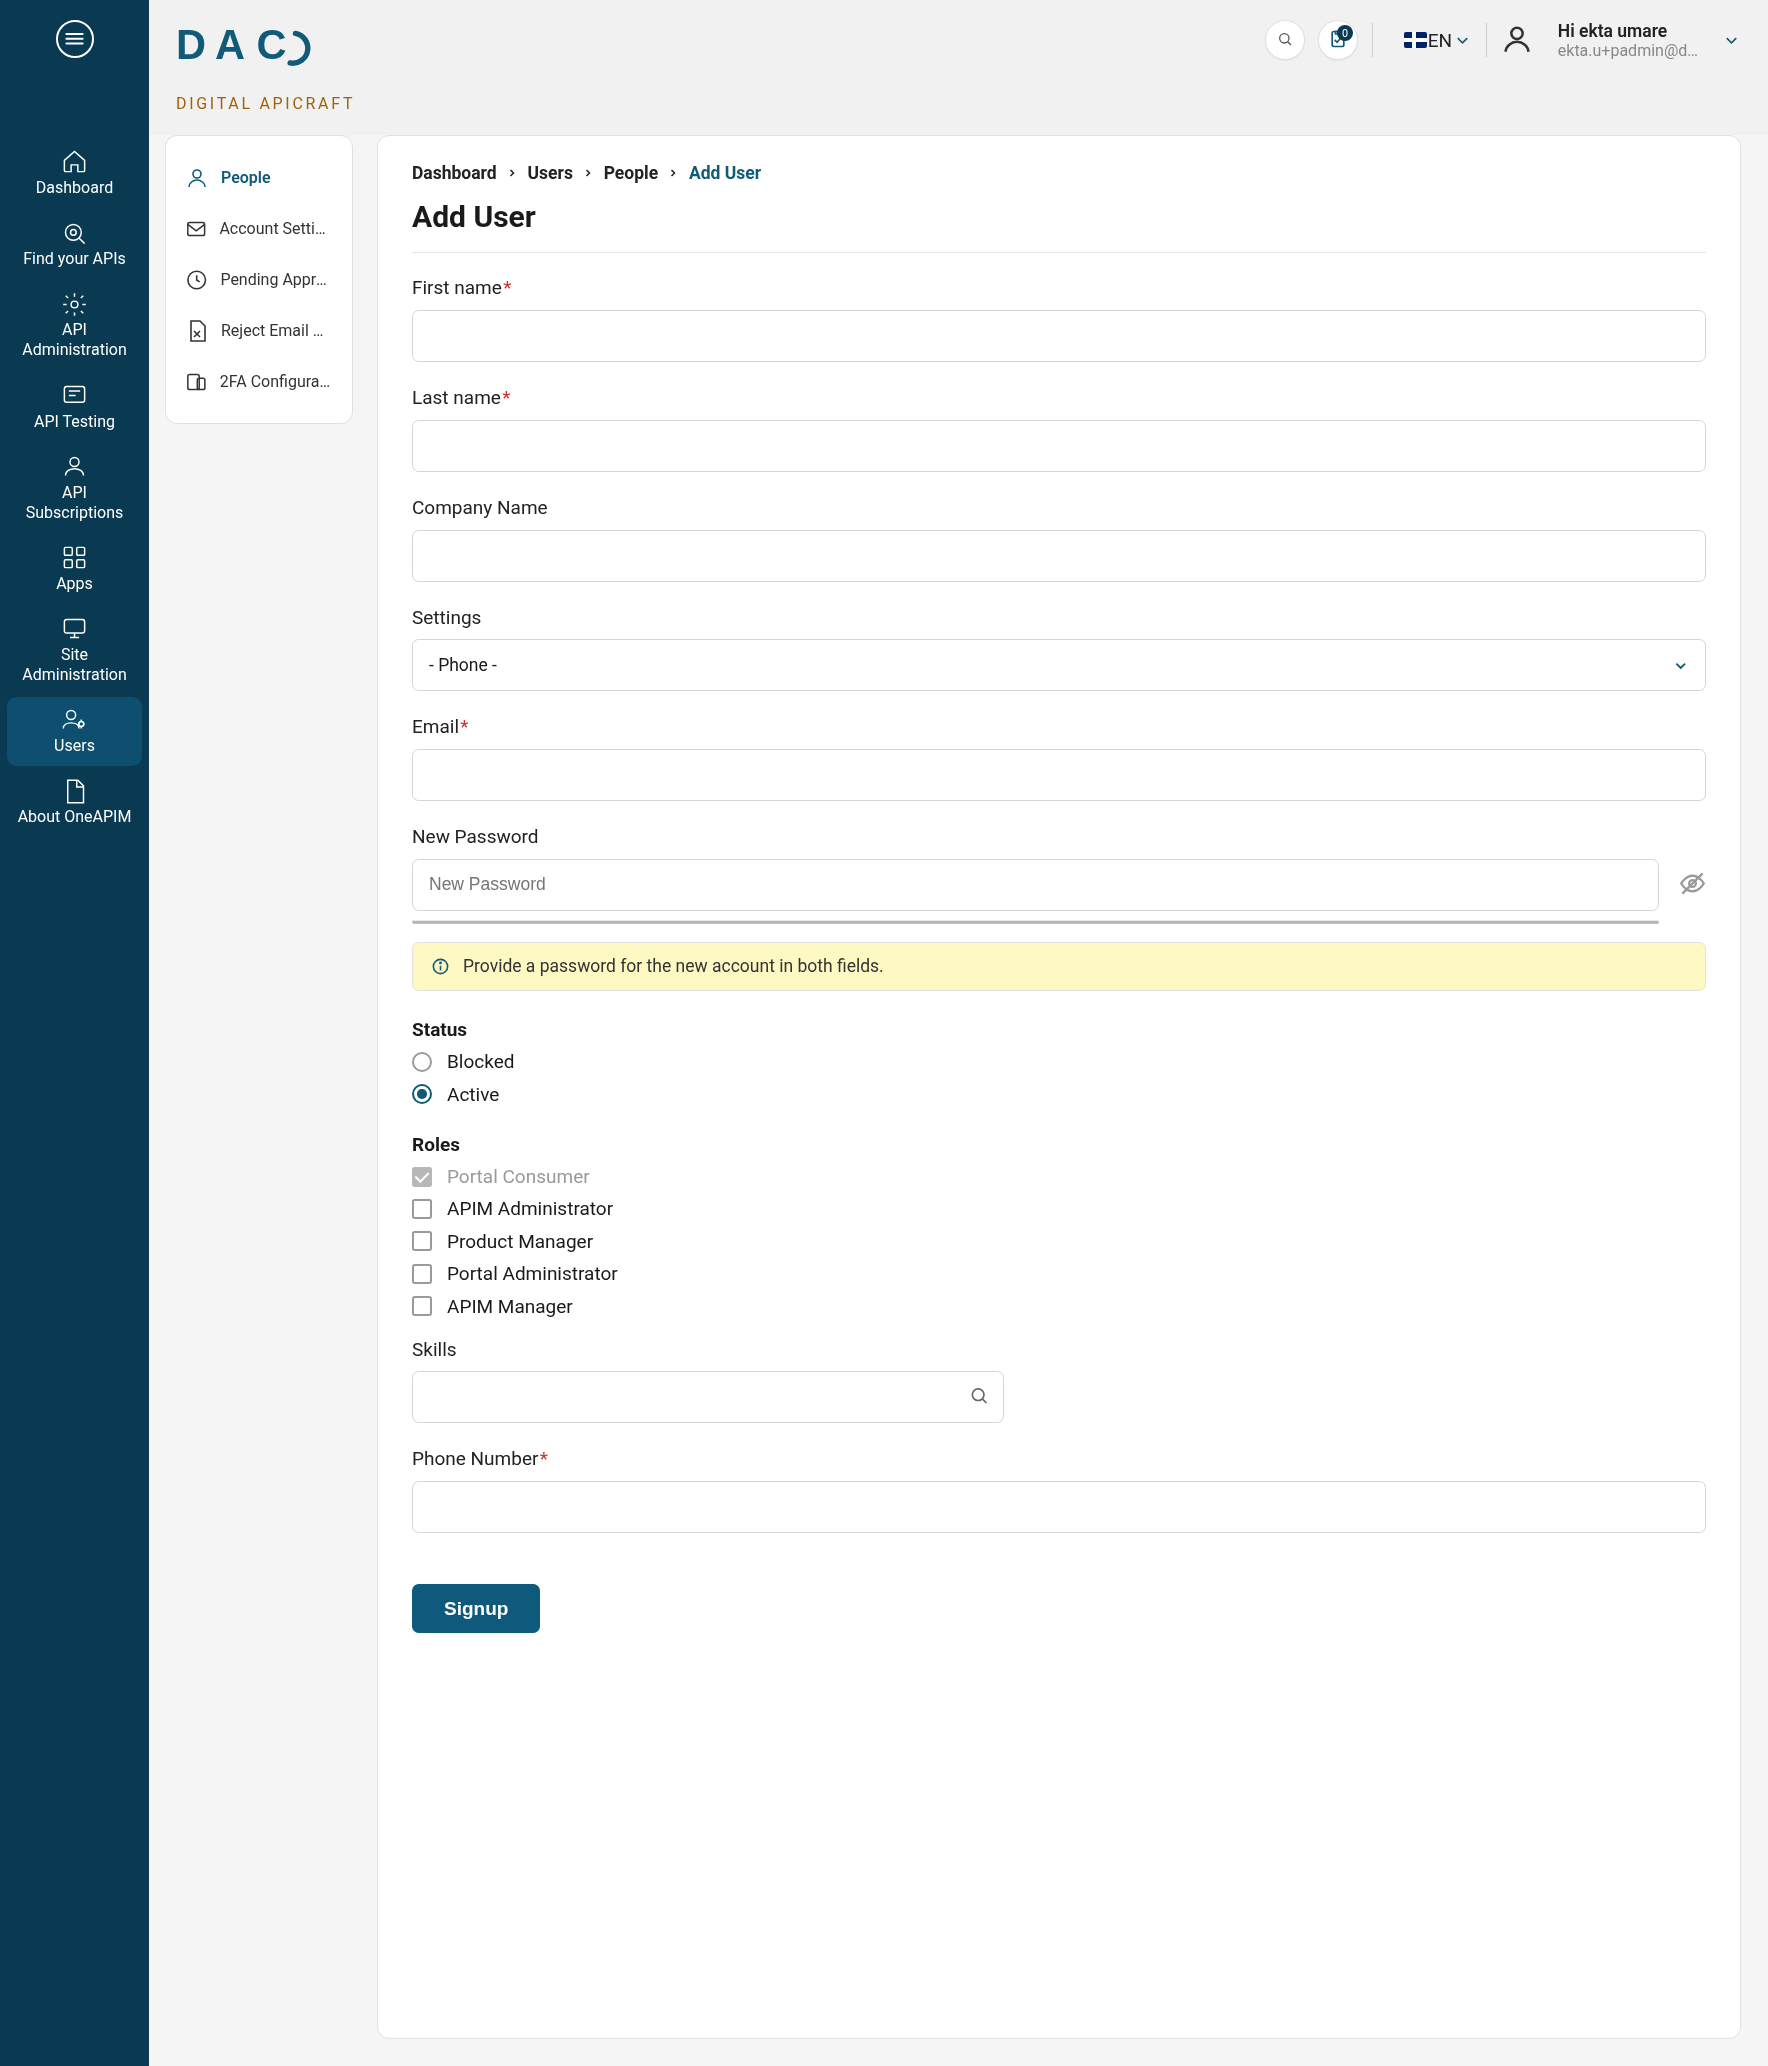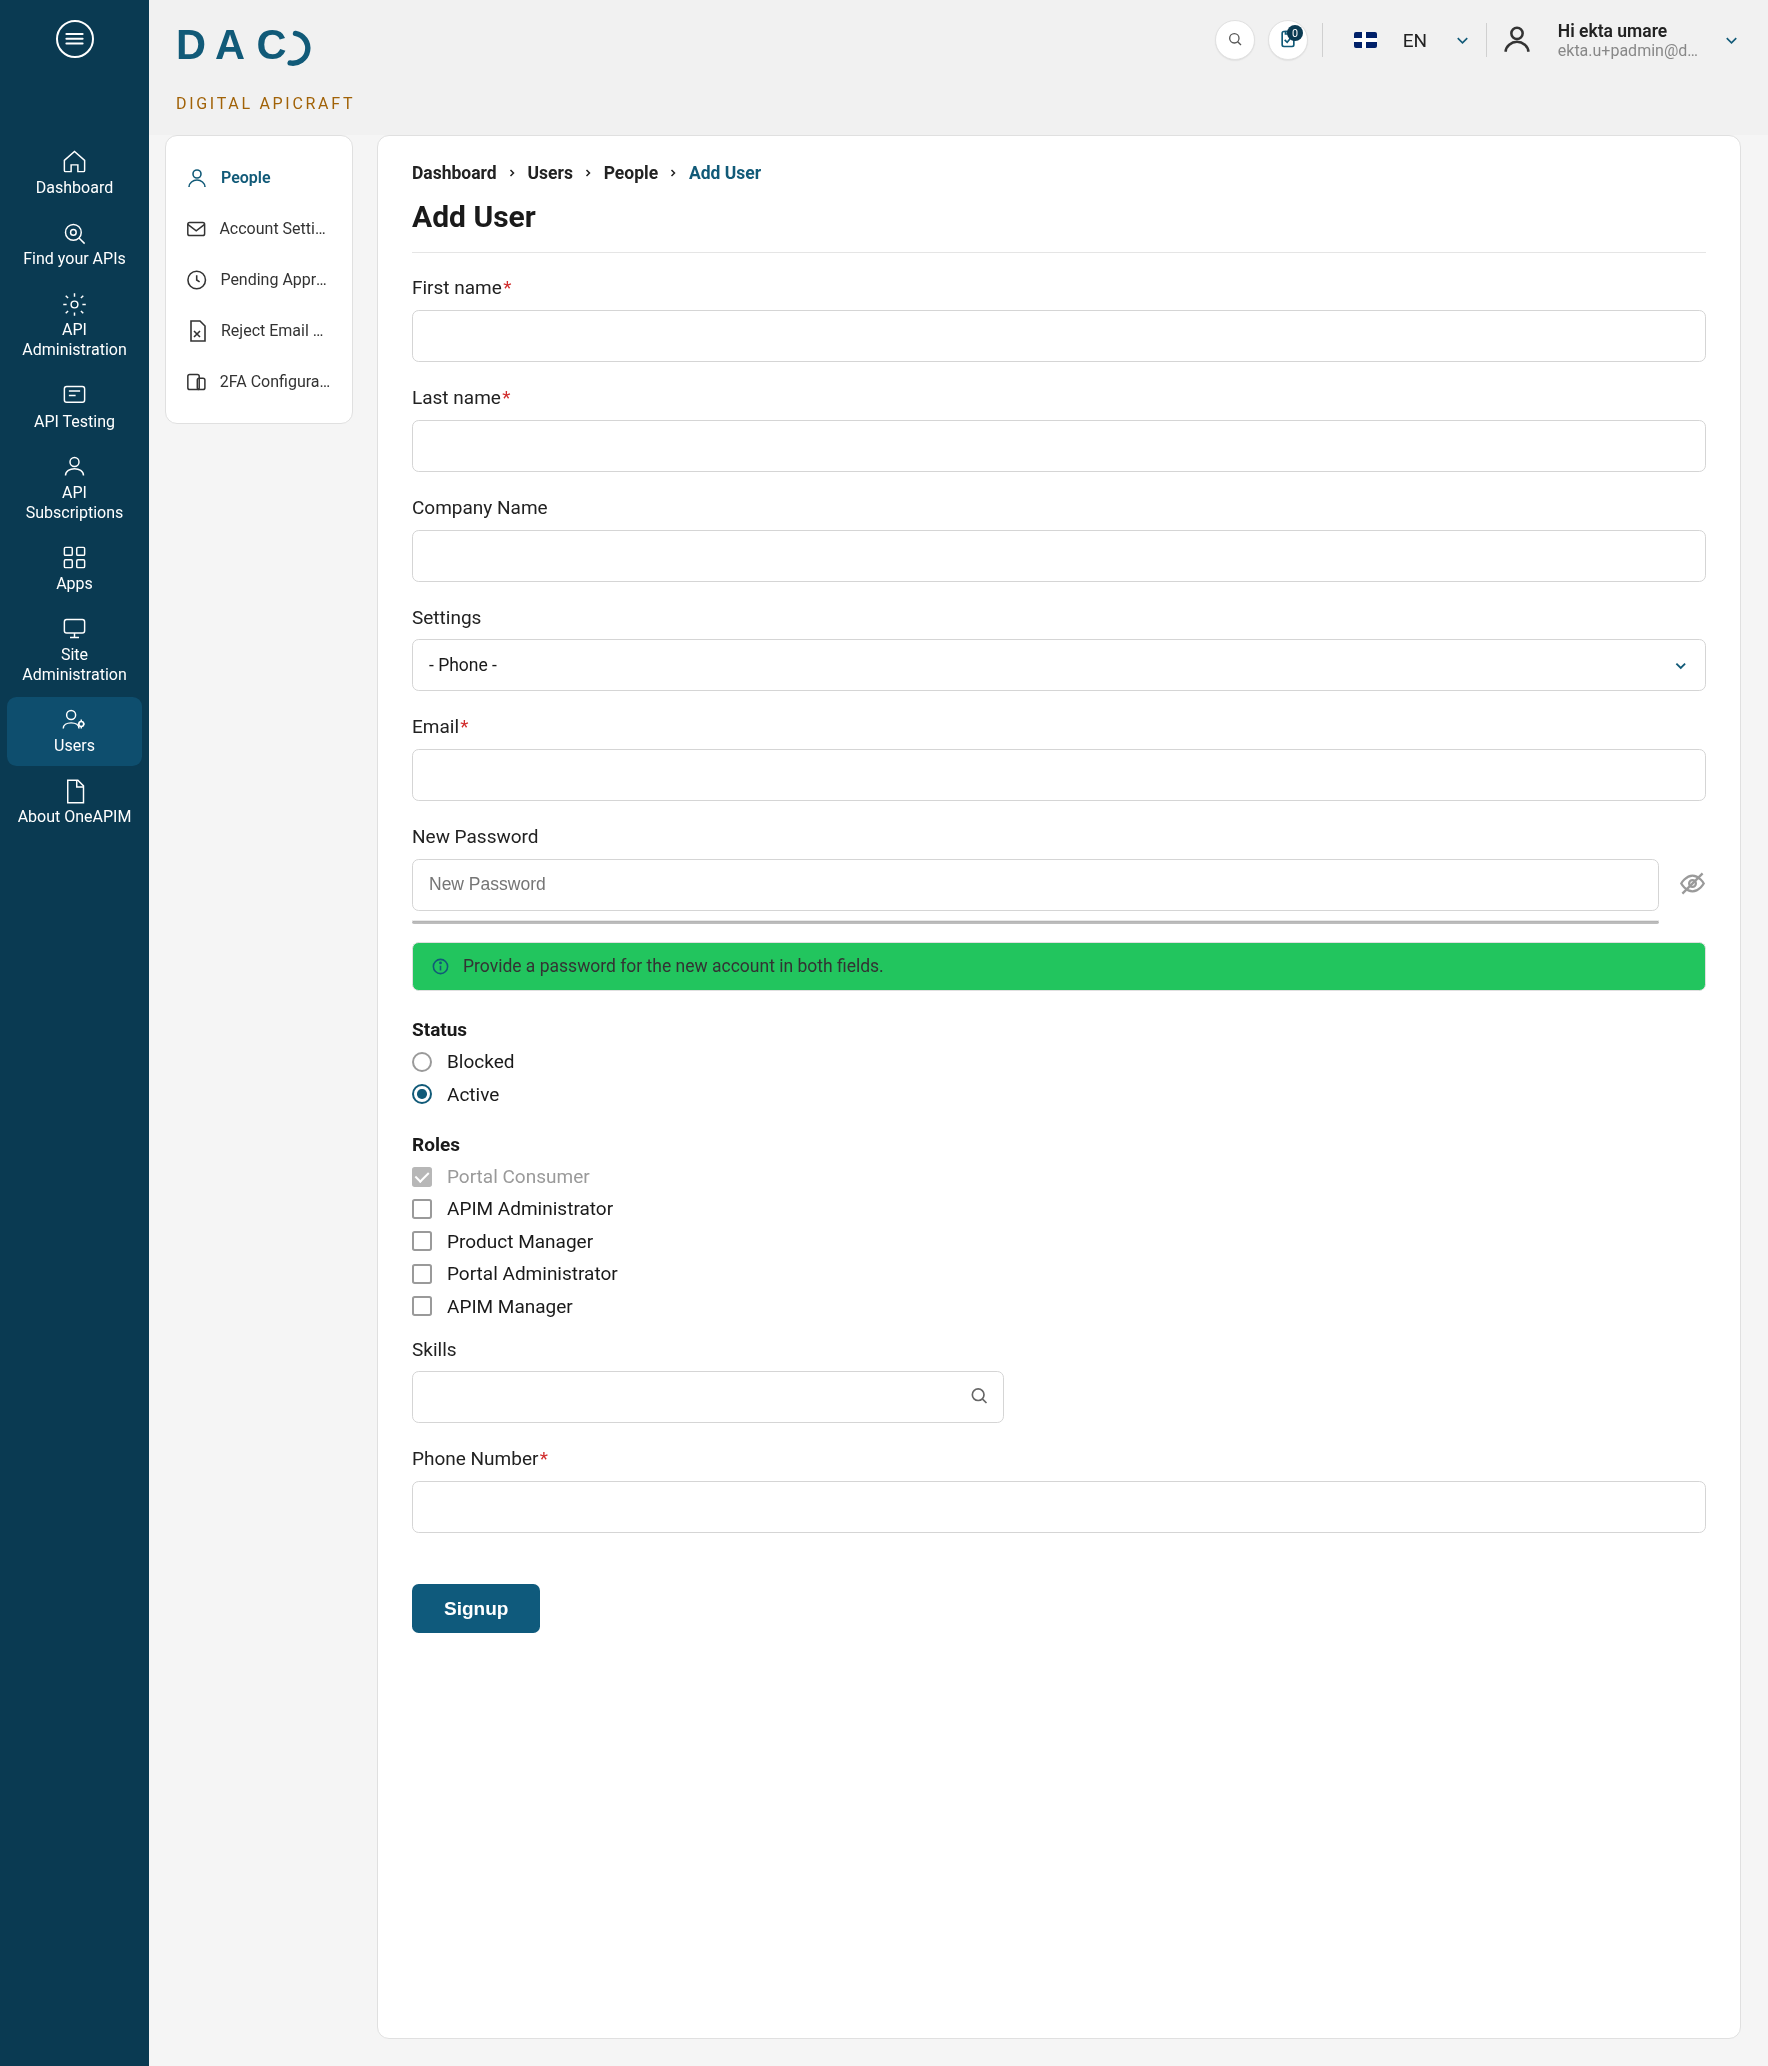--- a/index.html
+++ b/index.html
@@ -24,21 +24,21 @@
   .logo { display:flex; flex-direction:column; align-items:flex-start; }
   .logo .mark { font-size:42px; font-weight:800; letter-spacing:1.3px; color:#115a78; font-family: Arial, sans-serif; position:relative; }
   .logo .mark svg { width:141px; height:51px; }
   .logo .sub { font-size:16px; letter-spacing:2.7px; color:#a16207; margin-top:13px; }
   .top-right { display:flex; align-items:center; gap:13.5px; }
   .circle-btn { width:40px; height:40px; border-radius:50%; background:#fff; border:0.7px solid #e1e1e1; display:flex; align-items:center; justify-content:center; box-shadow:0 0.7px 1.3px rgba(0,0,0,0.08); cursor:pointer; position:relative; }
   .circle-btn svg { width:16px; height:16px; stroke:#555; fill:none; stroke-width:2; }
   .notif svg { width:20px; height:20px; stroke:#115a78; }
   .notif .badge { position:absolute; top:4px; right:4px; background:#0a3a52; color:#fff; font-size:10.8px; border-radius:50%; width:16px; height:16px; display:flex; align-items:center; justify-content:center; }
   .top-sep { width:0.7px; height:34px; background:#d0d0d0; }
-  .lang { display:flex; align-items:center; gap:26px; cursor:pointer;padding-left:18px; }
+  .lang { display:flex; align-items:center; gap:1px; cursor:pointer;padding-left:18px; }
   .lang .flag { width:23px; height:16px; border-radius:2px; background: radial-gradient(circle at center, #cf142b 0 1.3px, transparent 1.3px), linear-gradient(#012169,#012169); position:relative; overflow:hidden; }
   .lang .flag::before, .lang .flag::after { content:""; position:absolute; background:#fff; }
   .lang .flag::before { left:0; right:0; top:6px; height:4px; }
   .lang .flag::after  { top:0; bottom:0; left:8.7px; width:4px; }
   .lang .code { font-size:19px; color:#222; }
   .lang svg { width:19px; height:19px; stroke:#115a78; fill:none; stroke-width:2; }
   .user { display:flex; align-items:center; gap:24px; cursor:pointer; }
   .user .avatar svg { width:34px; height:34px; stroke:#333; fill:none; stroke-width:1.8; }
   .user .ut { display:flex; flex-direction:column; }
   .user .hello { font-size:17.5px; color:#222; font-weight:600; }
@@ -70,21 +70,21 @@
   .input { width:100%; height:52px; border:0.7px solid #d5d5d5; border-radius:6.7px; padding:0 16px; font-size:17.5px; background:#fff; outline:none; }
   .select { display:flex; align-items:center; justify-content:space-between; cursor:pointer; }
   .select svg { width:17.5px; height:17.5px; stroke:#115a78; fill:none; stroke-width:2.5; }
 
   .pwd-row { display:flex; align-items:center; gap:20px; }
   .pwd-row .input { flex:1; }
   .pwd-row .eye svg { width:27px; height:27px; stroke:#9a9a9a; fill:none; stroke-width:2; }
   .pwd-row .eye { cursor:pointer; }
   .pw-meter { height:4px; background:linear-gradient(#bdbdbd,#bdbdbd); border-radius:2px; margin:9.4px 0 0 0; width:calc(100% - 47px); box-shadow:0 0.7px 0 #fff inset, 0 1.3px 1.3px rgba(0,0,0,0.15) inset; }
 
-  .info-box { display:flex; align-items:center; gap:13.5px; background:#22c55e; border:0.7px solid #e0e0e0; border-radius:6.7px; padding:13.5px 17.5px; margin-top:17.5px; font-size:17.5px; color:#333; }
+  .info-box { display:flex; align-items:center; gap:13.5px; background:#fef9c3; border:0.7px solid #e0e0e0; border-radius:6.7px; padding:13.5px 17.5px; margin-top:17.5px; font-size:17.5px; color:#333; }
   .info-box svg { width:19px; height:19px; stroke:#115a78; fill:none; stroke-width:2; }
 
   .group-label { font-size:19px; font-weight:700; margin:27px 0 9.4px 0; }
   .radio-row, .check-row { display:flex; align-items:center; gap:15px; font-size:19px; margin-bottom:9.4px; }
   .radio { width:20px; height:20px; border:2px solid #9a9a9a; border-radius:50%; display:flex; align-items:center; justify-content:center; cursor:pointer; }
   .radio.sel { border-color:#115a78; }
   .radio.sel::after { content:""; width:9.4px; height:9.4px; background:#115a78; border-radius:50%; }
   .check { width:20px; height:20px; border:2px solid #9a9a9a; border-radius:2.7px; display:flex; align-items:center; justify-content:center; cursor:pointer; }
   .check.on { background:#b7b7b7; border-color:#b7b7b7; }
   .check.on::after { content:""; width:10.8px; height:6px; border-left:2.7px solid #fff; border-bottom:2.7px solid #fff; transform:rotate(-45deg) translate(0.7px,-1.3px); }

